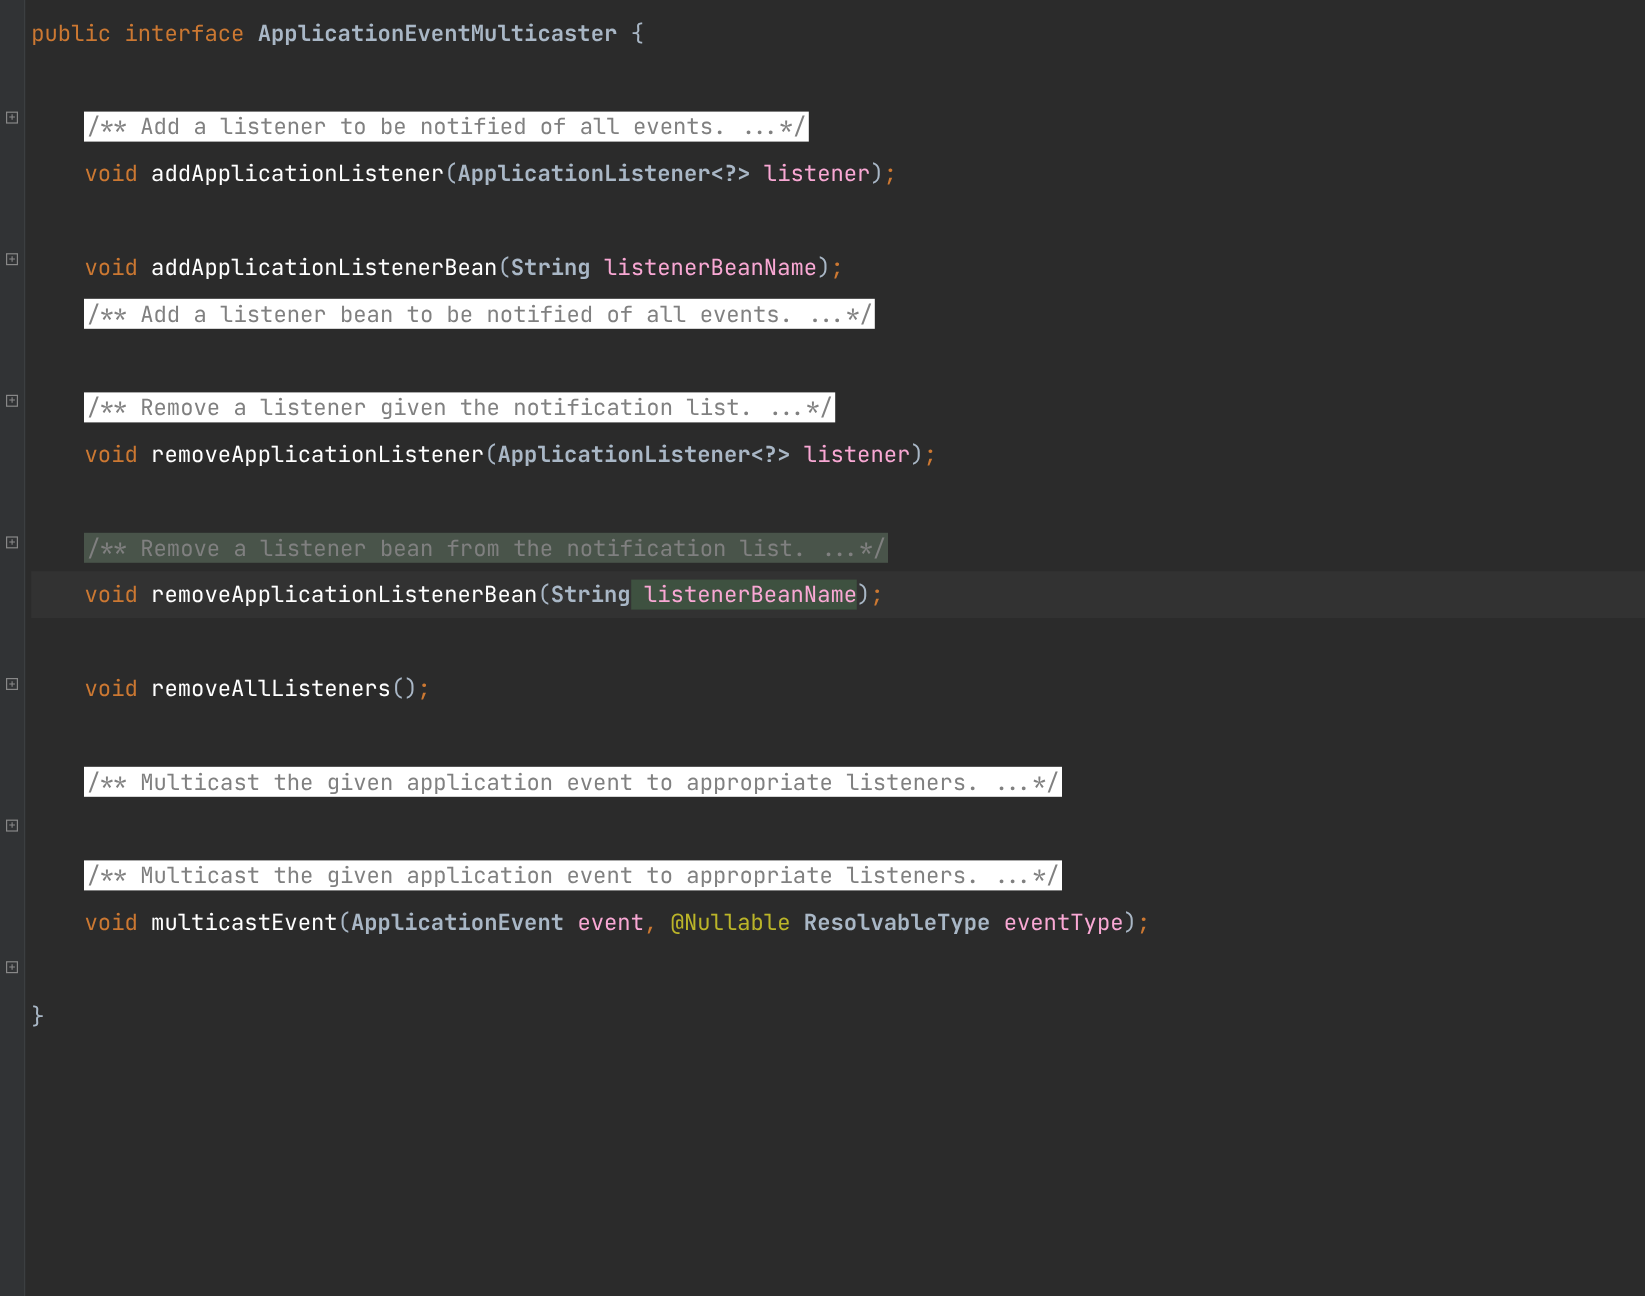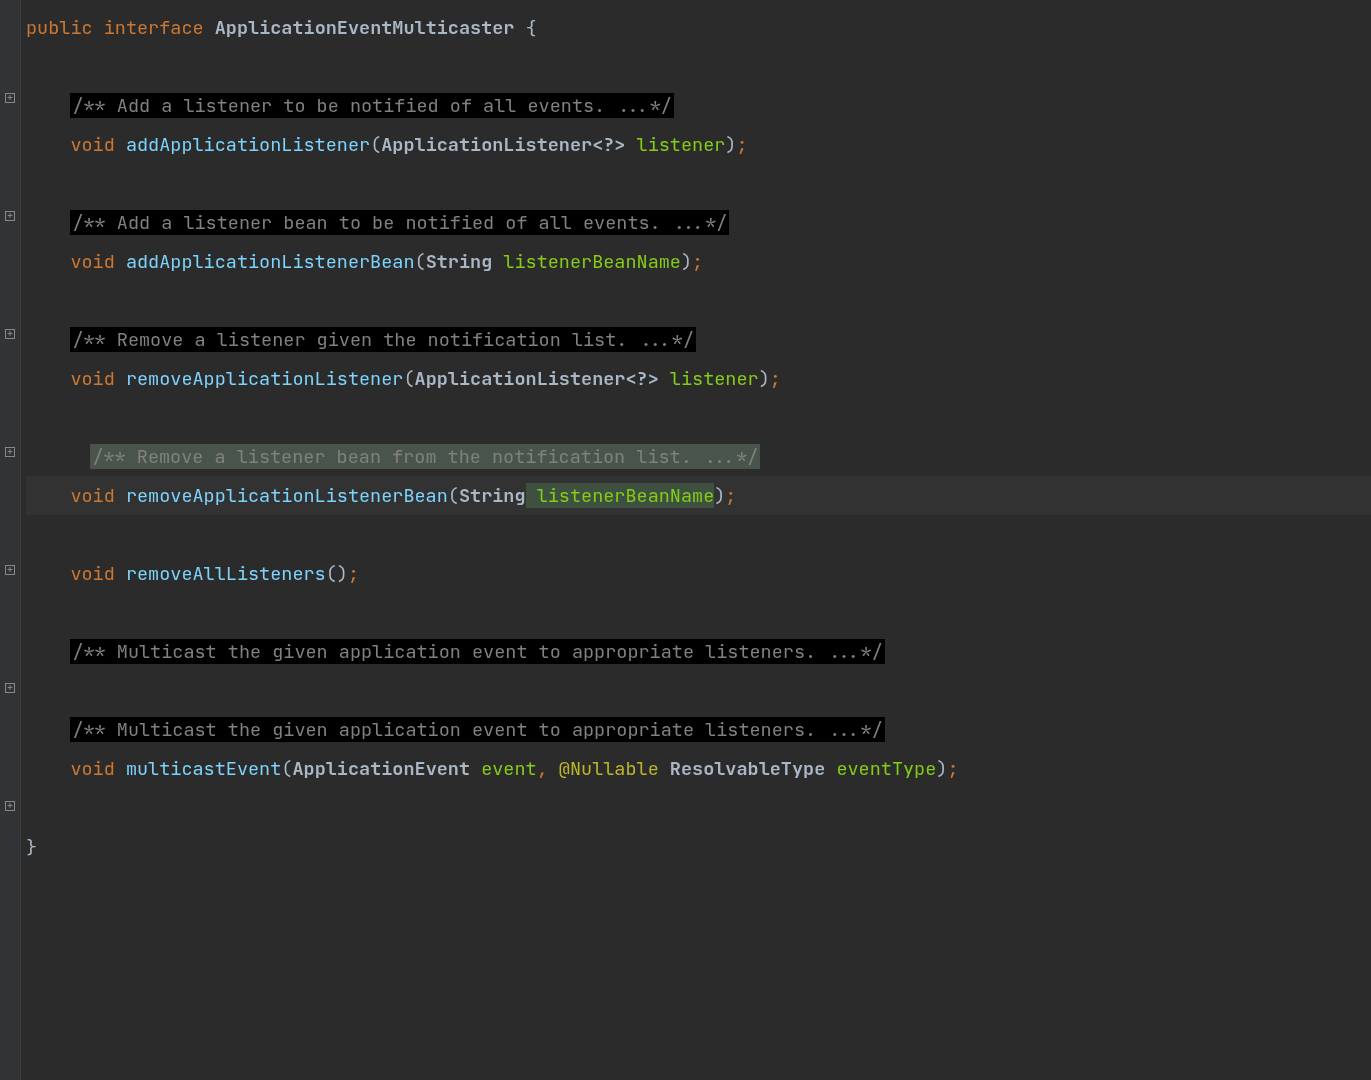--- a/index.html
+++ b/index.html
@@ -44,28 +44,28 @@
     padding-top: 8px;
     padding-left: 6px;
   }
   .line {
     white-space: pre;
     line-height: 39px;
     height: 39px;
   }
   .kw   { color: #cc7832; }
   .type { color: #a9b7c6; font-weight: bold; }
-  .meth { color: #7dd3fc; }
-  .param{ color: #84cc16; }
+  .meth { color: #ffffff; }
+  .param{ color: #f9a8d4; }
   .punct{ color: #a9b7c6; }
   .semi { color: #cc7832; }
   .ann  { color: #bbb529; }
-  .doc  { background: #000000; color: #808080; padding: 0 2px;}
+  .doc  { background: #ffffff; color: #808080; padding: 0 2px;}
   .cl-hl { background:#323232; display:block; width:100%;}
-  .doc-hl { background:#49544a; color:#808080; padding:0 2px;margin-left:20px;}
+  .doc-hl { background:#49544a; color:#808080; padding:0 2px;}
   .param-hl { background:#3e5140;}
 </style>
 </head>
 <body>
 
 <div class="gutter">
   <div class="fold-icon" style="top:93px"></div>
   <div class="fold-icon" style="top:211px"></div>
   <div class="fold-icon" style="top:329px"></div>
   <div class="fold-icon" style="top:447px"></div>
@@ -76,22 +76,22 @@
 
 <div class="editor">
 
   <div class="line"><span class="kw">public</span> <span class="kw">interface</span> <span class="type">ApplicationEventMulticaster</span><span class="punct"> {</span></div>
   <div class="line"></div>
 
   <div class="line">    <span class="doc"><span>/**</span><span> Add a listener to be notified of all events. </span><span>...</span><span>*/</span></span></div>
   <div class="line">    <span class="kw">void</span> <span class="meth">addApplicationListener</span><span class="punct">(</span><span class="type">ApplicationListener&lt;?&gt;</span><span class="param"> listener</span><span class="punct">)</span><span class="semi">;</span></div>
   <div class="line"></div>
 
+  <div class="line">    <span class="kw">void</span> <span class="meth">addApplicationListenerBean</span><span class="punct">(</span><span class="type">String</span><span class="param"> listenerBeanName</span><span class="punct">)</span><span class="semi">;</span></div>
   <div class="line">    <span class="doc"><span>/**</span><span> Add a listener bean to be notified of all events. </span><span>...</span><span>*/</span></span></div>
-  <div class="line">    <span class="kw">void</span> <span class="meth">addApplicationListenerBean</span><span class="punct">(</span><span class="type">String</span><span class="param"> listenerBeanName</span><span class="punct">)</span><span class="semi">;</span></div>
   <div class="line"></div>
 
   <div class="line">    <span class="doc"><span>/**</span><span> Remove a listener given the notification list. </span><span>...</span><span>*/</span></span></div>
   <div class="line">    <span class="kw">void</span> <span class="meth">removeApplicationListener</span><span class="punct">(</span><span class="type">ApplicationListener&lt;?&gt;</span><span class="param"> listener</span><span class="punct">)</span><span class="semi">;</span></div>
   <div class="line"></div>
 
   <div class="line">    <span class="doc-hl"><span>/**</span><span> Remove a listener bean from the notification list. </span><span>...</span><span>*/</span></span></div>
   <div class="line cl-hl">    <span class="kw">void</span> <span class="meth">removeApplicationListenerBean</span><span class="punct">(</span><span class="type">String</span><span class="param param-hl"> listenerBeanName</span><span class="punct">)</span><span class="semi">;</span></div>
   <div class="line"></div>
 

